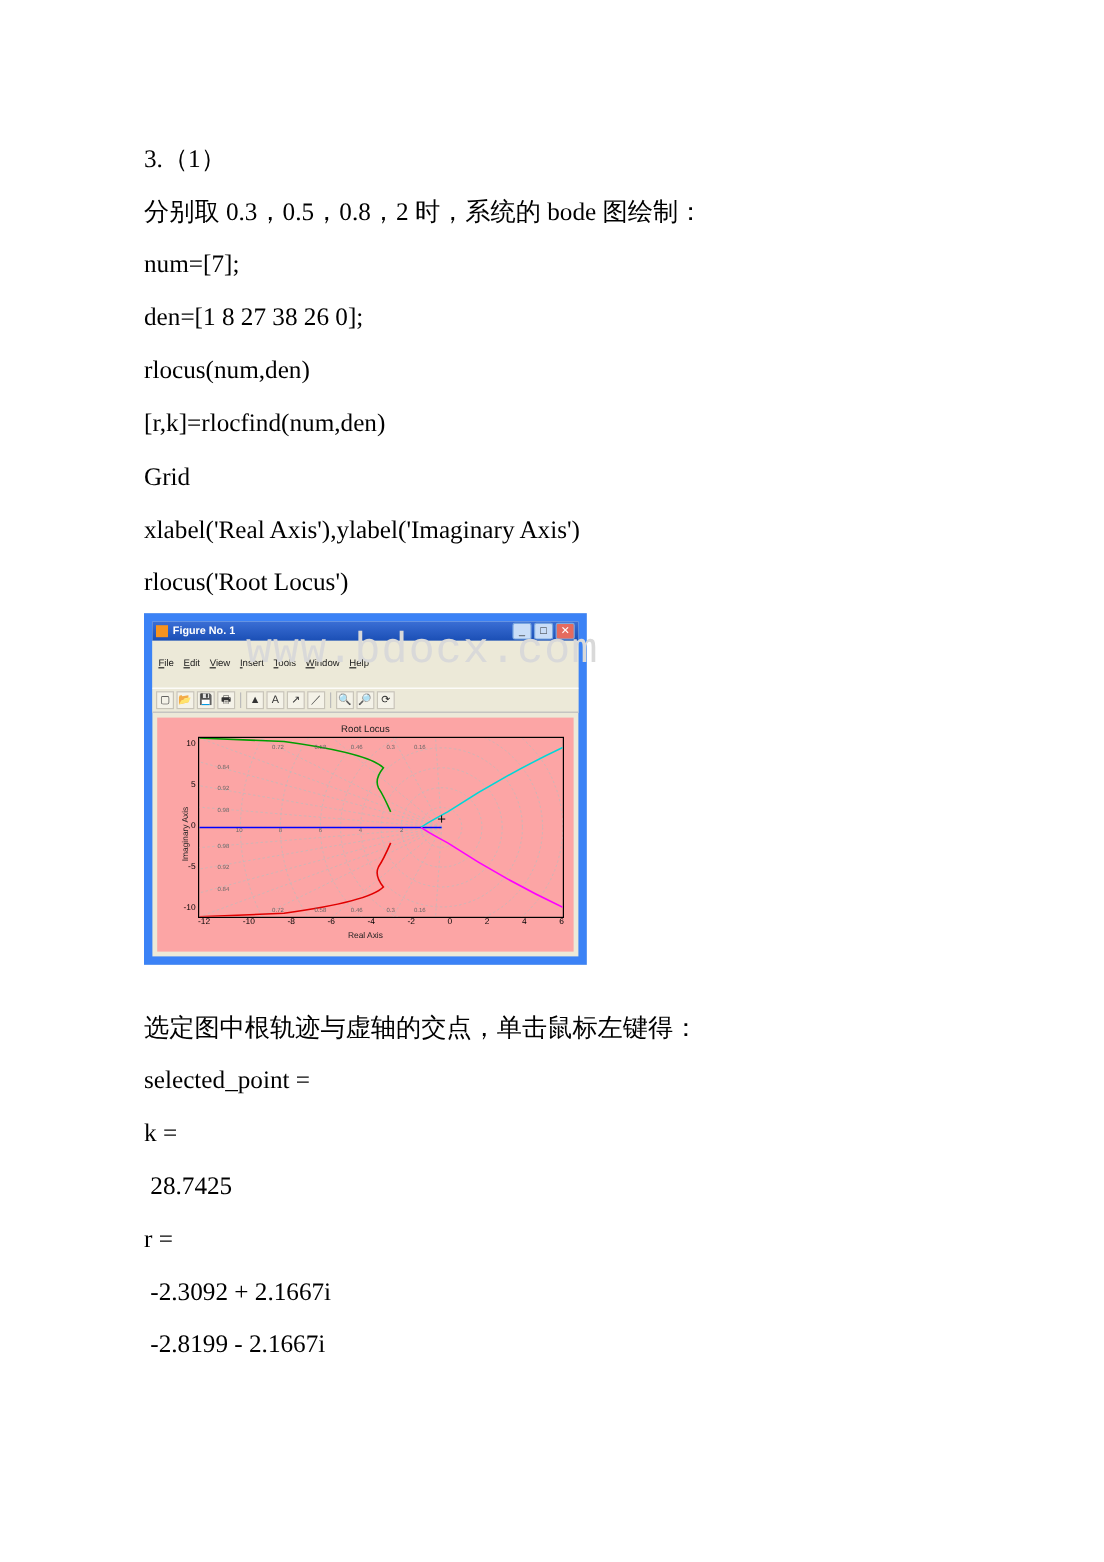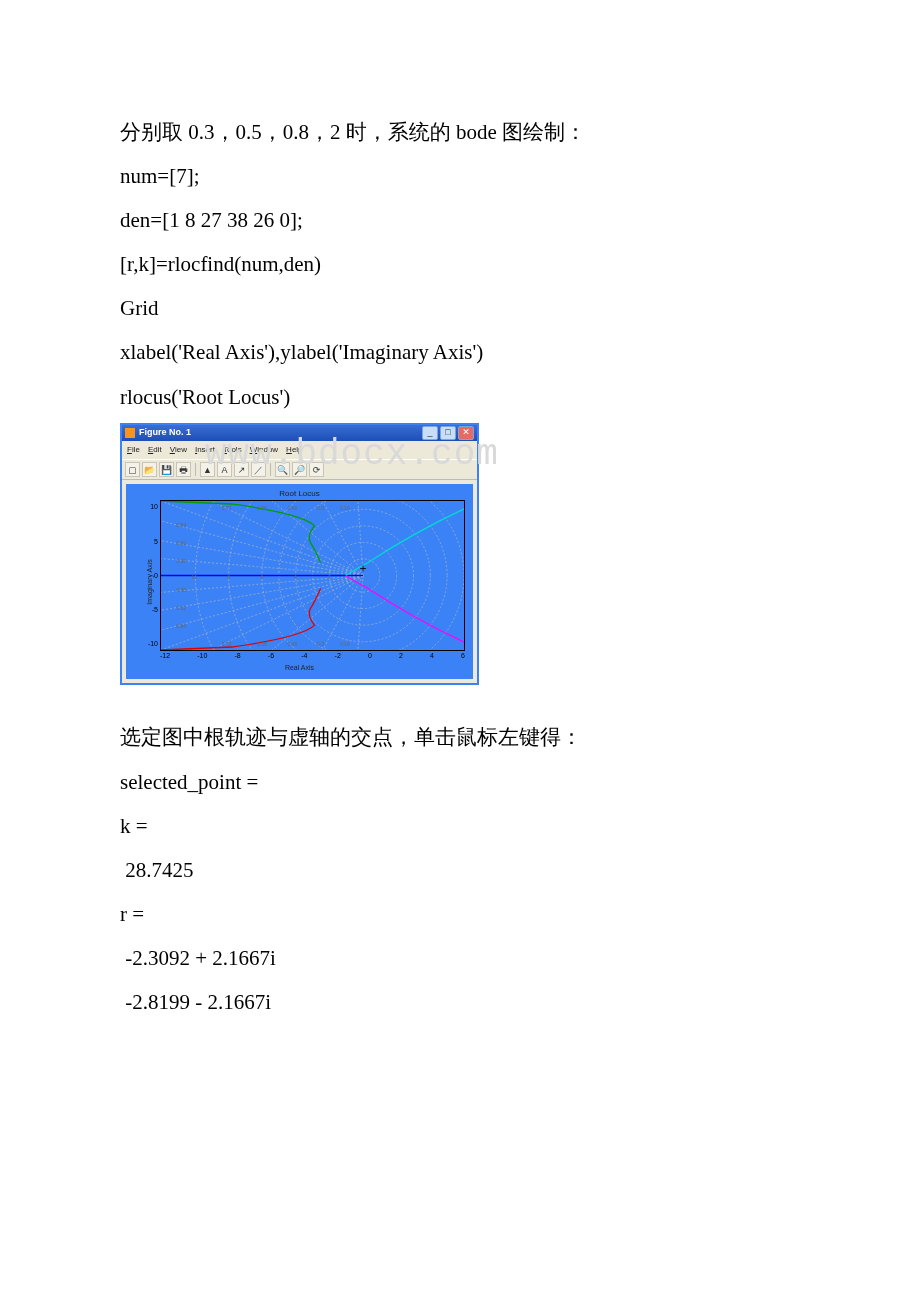--- a/index.html
+++ b/index.html
@@ -33,21 +33,21 @@
     pointer-events: none;
     z-index: 5;
     font-weight: normal;
   }
   .figure-wrap {
     position: relative;
     margin: 4px 0 30px 0;
   }
   .figwin {
     width: 355px;
-    border: 2px solid #3b82f6;
+    border: 7px solid #3b82f6;
     font-family: Tahoma, Arial, sans-serif;
     font-size: 9px;
     background: #ece9d8;
   }
   .tb {
     background: linear-gradient(#3a6ed5, #1b4fb5);
     color: #fff;
     display: flex;
     align-items: center;
     height: 16px;
@@ -68,21 +68,21 @@
     border: 1px solid #7aa7e0;
     border-radius: 2px;
     display: flex; align-items: center; justify-content: center;
     font-size: 9px; color: #2a2a2a; line-height: 1;
   }
   .winbtn.close { background: #e56b5f; color: #fff; }
   .menubar {
     background: #ece9d8;
     display: flex;
     gap: 8px;
-    padding: 1px 5px;
+    padding: 11px 5px;
     color: #222;
     font-size: 8px;
     align-items: flex-end;
   }
   .menubar u { text-decoration: underline; }
   .toolbar {
     background: #ece9d8;
     border-top: 1px solid #fff;
     border-bottom: 1px solid #bbb;
     display: flex;
@@ -92,21 +92,21 @@
   }
   .tbtn {
     width: 13px; height: 13px;
     border: 1px solid #c8c4b8;
     background: #f4f2e8;
     display: flex; align-items: center; justify-content: center;
     font-size: 9px; color: #333;
   }
   .tsep { width:1px; height:13px; background:#bbb; margin:0 2px; }
   .plotarea {
-    background: #3b82f6;
+    background: #fca5a5;
     margin: 4px;
     height: 195px;
     position: relative;
     border: none;
   }
   .plot-title {
     position: absolute; top: 2px; left: 0; right: 0;
     text-align: center; font-size: 8px; color: #222;
   }
   .plot-xlabel {
@@ -144,23 +144,25 @@
     display: flex; flex-direction: column; justify-content: space-between;
     font-size: 7px; color: #000; text-align: right;
   }
 </style>
 </head>
 <body>
 
 <div class="page">
 
   <div>
+    <div class="line">3.（1）</div>
     <div class="line">分别取 0.3，0.5，0.8，2 时，系统的 bode 图绘制：</div>
     <div class="line">num=[7];</div>
     <div class="line">den=[1 8 27 38 26 0];</div>
+    <div class="line">rlocus(num,den)</div>
     <div class="line">[r,k]=rlocfind(num,den)</div>
     <div class="line">Grid</div>
     <div class="line">xlabel('Real Axis'),ylabel('Imaginary Axis')</div>
     <div class="line">rlocus('Root Locus')</div>
   </div>
 
   <div class="figure-wrap">
     <div class="watermark" style="left:85px; top:-6px;">www.bdocx.com</div>
 
     <div class="figwin">

